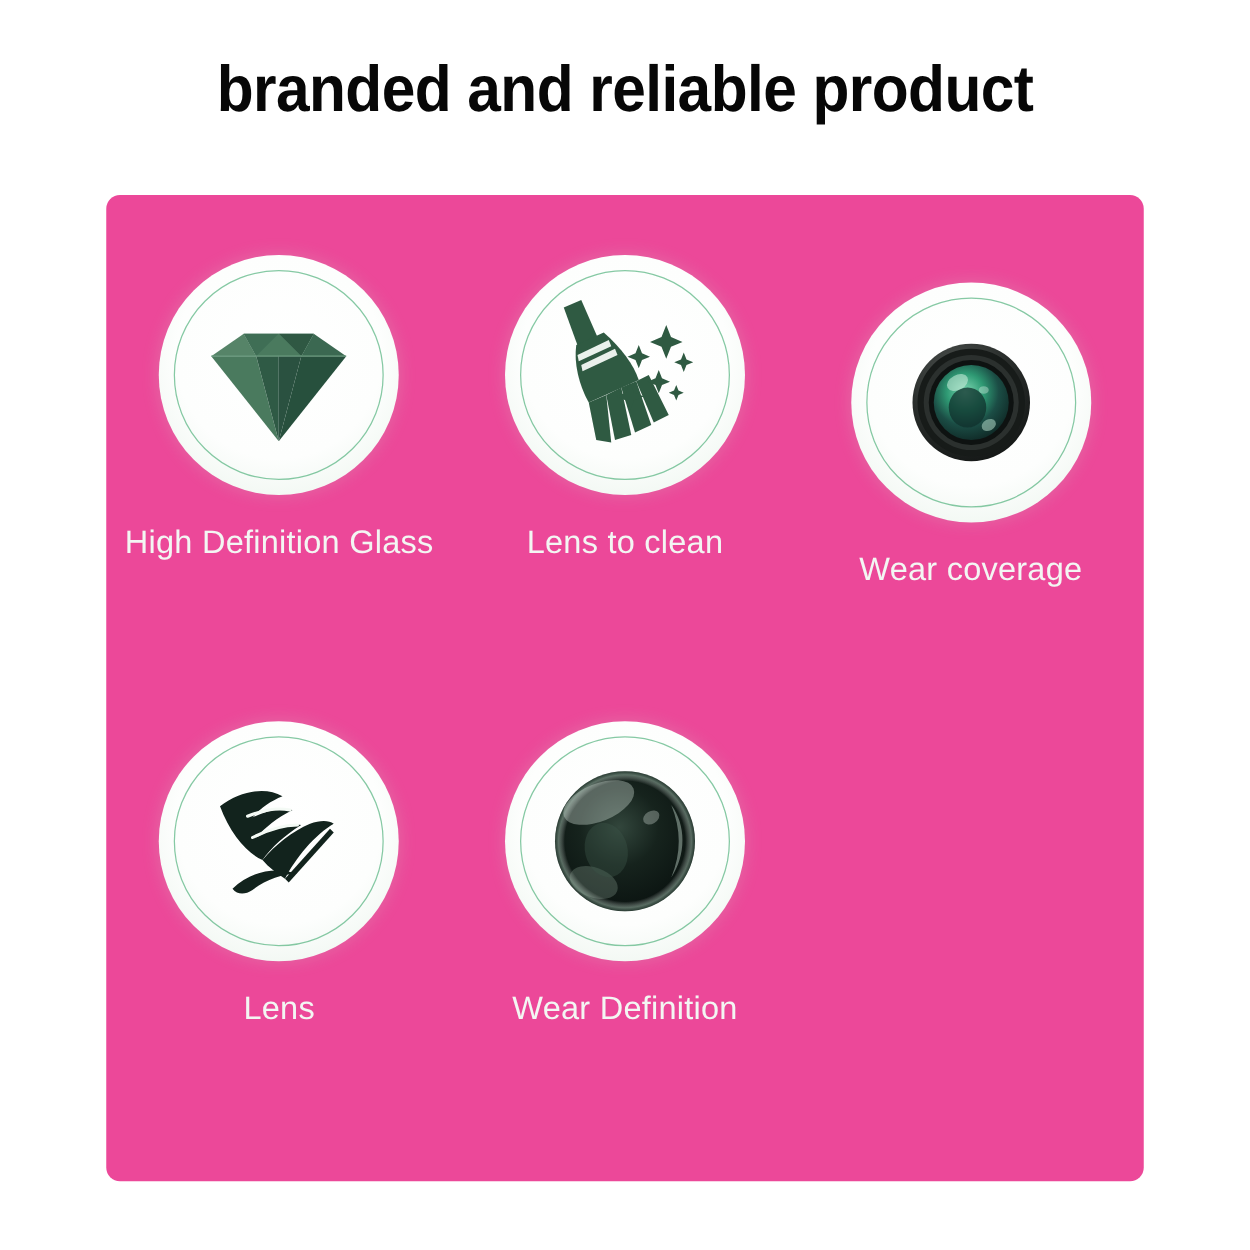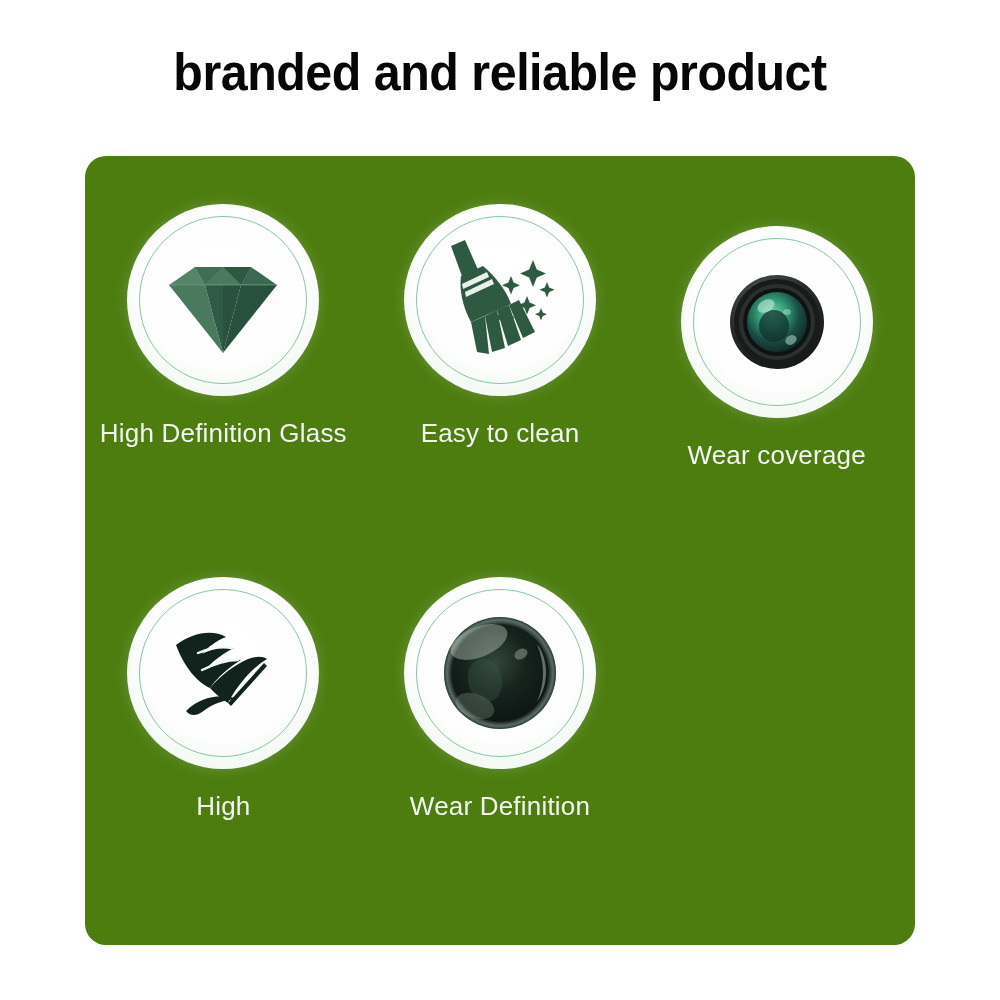--- a/index.html
+++ b/index.html
@@ -38,22 +38,22 @@
     white-space: nowrap;
   }
 
   
   .feature-panel {
     position: absolute;
     left: 85px;
     top: 156px;
     width: 830px;
     height: 789px;
-    background: #4d7c0f;
-    border-radius: 21px;
+    background: #ec4899;
+    border-radius: 11px;
   }
 
   .feature-grid {
     position: absolute;
     inset: 0;
     display: grid;
     grid-template-columns: repeat(3, 1fr);
     grid-template-rows: repeat(2, 1fr);
     padding: 48px 0 40px 0;
     box-sizing: border-box;
@@ -175,21 +175,21 @@
                 <path d="M98,22 L101.8,31.6 L111,35.5 L101.8,39.4 L98,49 L94.2,39.4 L85,35.5 L94.2,31.6 Z"></path>
                 <path d="M76,38 L78.6,44.6 L85,47.3 L78.6,50 L76,56.6 L73.4,50 L67,47.3 L73.4,44.6 Z"></path>
                 <path d="M112,44 L114.2,49.6 L119.6,51.8 L114.2,54 L112,59.6 L109.8,54 L104.4,51.8 L109.8,49.6 Z"></path>
                 <path d="M92,58 L94.6,64.6 L101,67.3 L94.6,70 L92,76.6 L89.4,70 L83,67.3 L89.4,64.6 Z"></path>
                 <path d="M69,68 L72.2,76 L80,79.2 L72.2,82.4 L69,90.4 L65.8,82.4 L58,79.2 L65.8,76 Z"></path>
                 <path d="M106,70 L107.8,74.4 L112,76.2 L107.8,78 L106,82.4 L104.2,78 L100,76.2 L104.2,74.4 Z"></path>
               </g>
             </svg>
           </span>
         </div>
-        <div class="feature-label">Easy to clean</div>
+        <div class="feature-label">Lens to clean</div>
       </div>
 
 
       <div class="feature-cell row2">
         <div class="badge">
           <span>
             <svg width="96" height="96" viewBox="0 0 96 96">
               <defs>
                 <radialGradient id="lensGlass" cx="42%" cy="36%" r="72%">
                   <stop offset="0%" stop-color="#7fd9b4"></stop>
@@ -244,21 +244,21 @@
                          C28,93 22,93 18,88 Z"></path>
               </g>
 
               <g stroke="#f4faf5" stroke-width="2.4" fill="none" stroke-linecap="round">
                 <path d="M30,30 C42,25 54,23 64,25"></path>
                 <path d="M34,47 C46,41 58,37 70,37"></path>
               </g>
             </svg>
           </span>
         </div>
-        <div class="feature-label">High</div>
+        <div class="feature-label">Lens</div>
       </div>
 
       <div class="feature-cell row2">
         <div class="badge">
           <span>
             <svg width="118" height="118" viewBox="0 0 118 118">
               <defs>
                 <radialGradient id="domeFill" cx="46%" cy="40%" r="70%">
                   <stop offset="0%" stop-color="#32463c"></stop>
                   <stop offset="40%" stop-color="#16231d"></stop>

